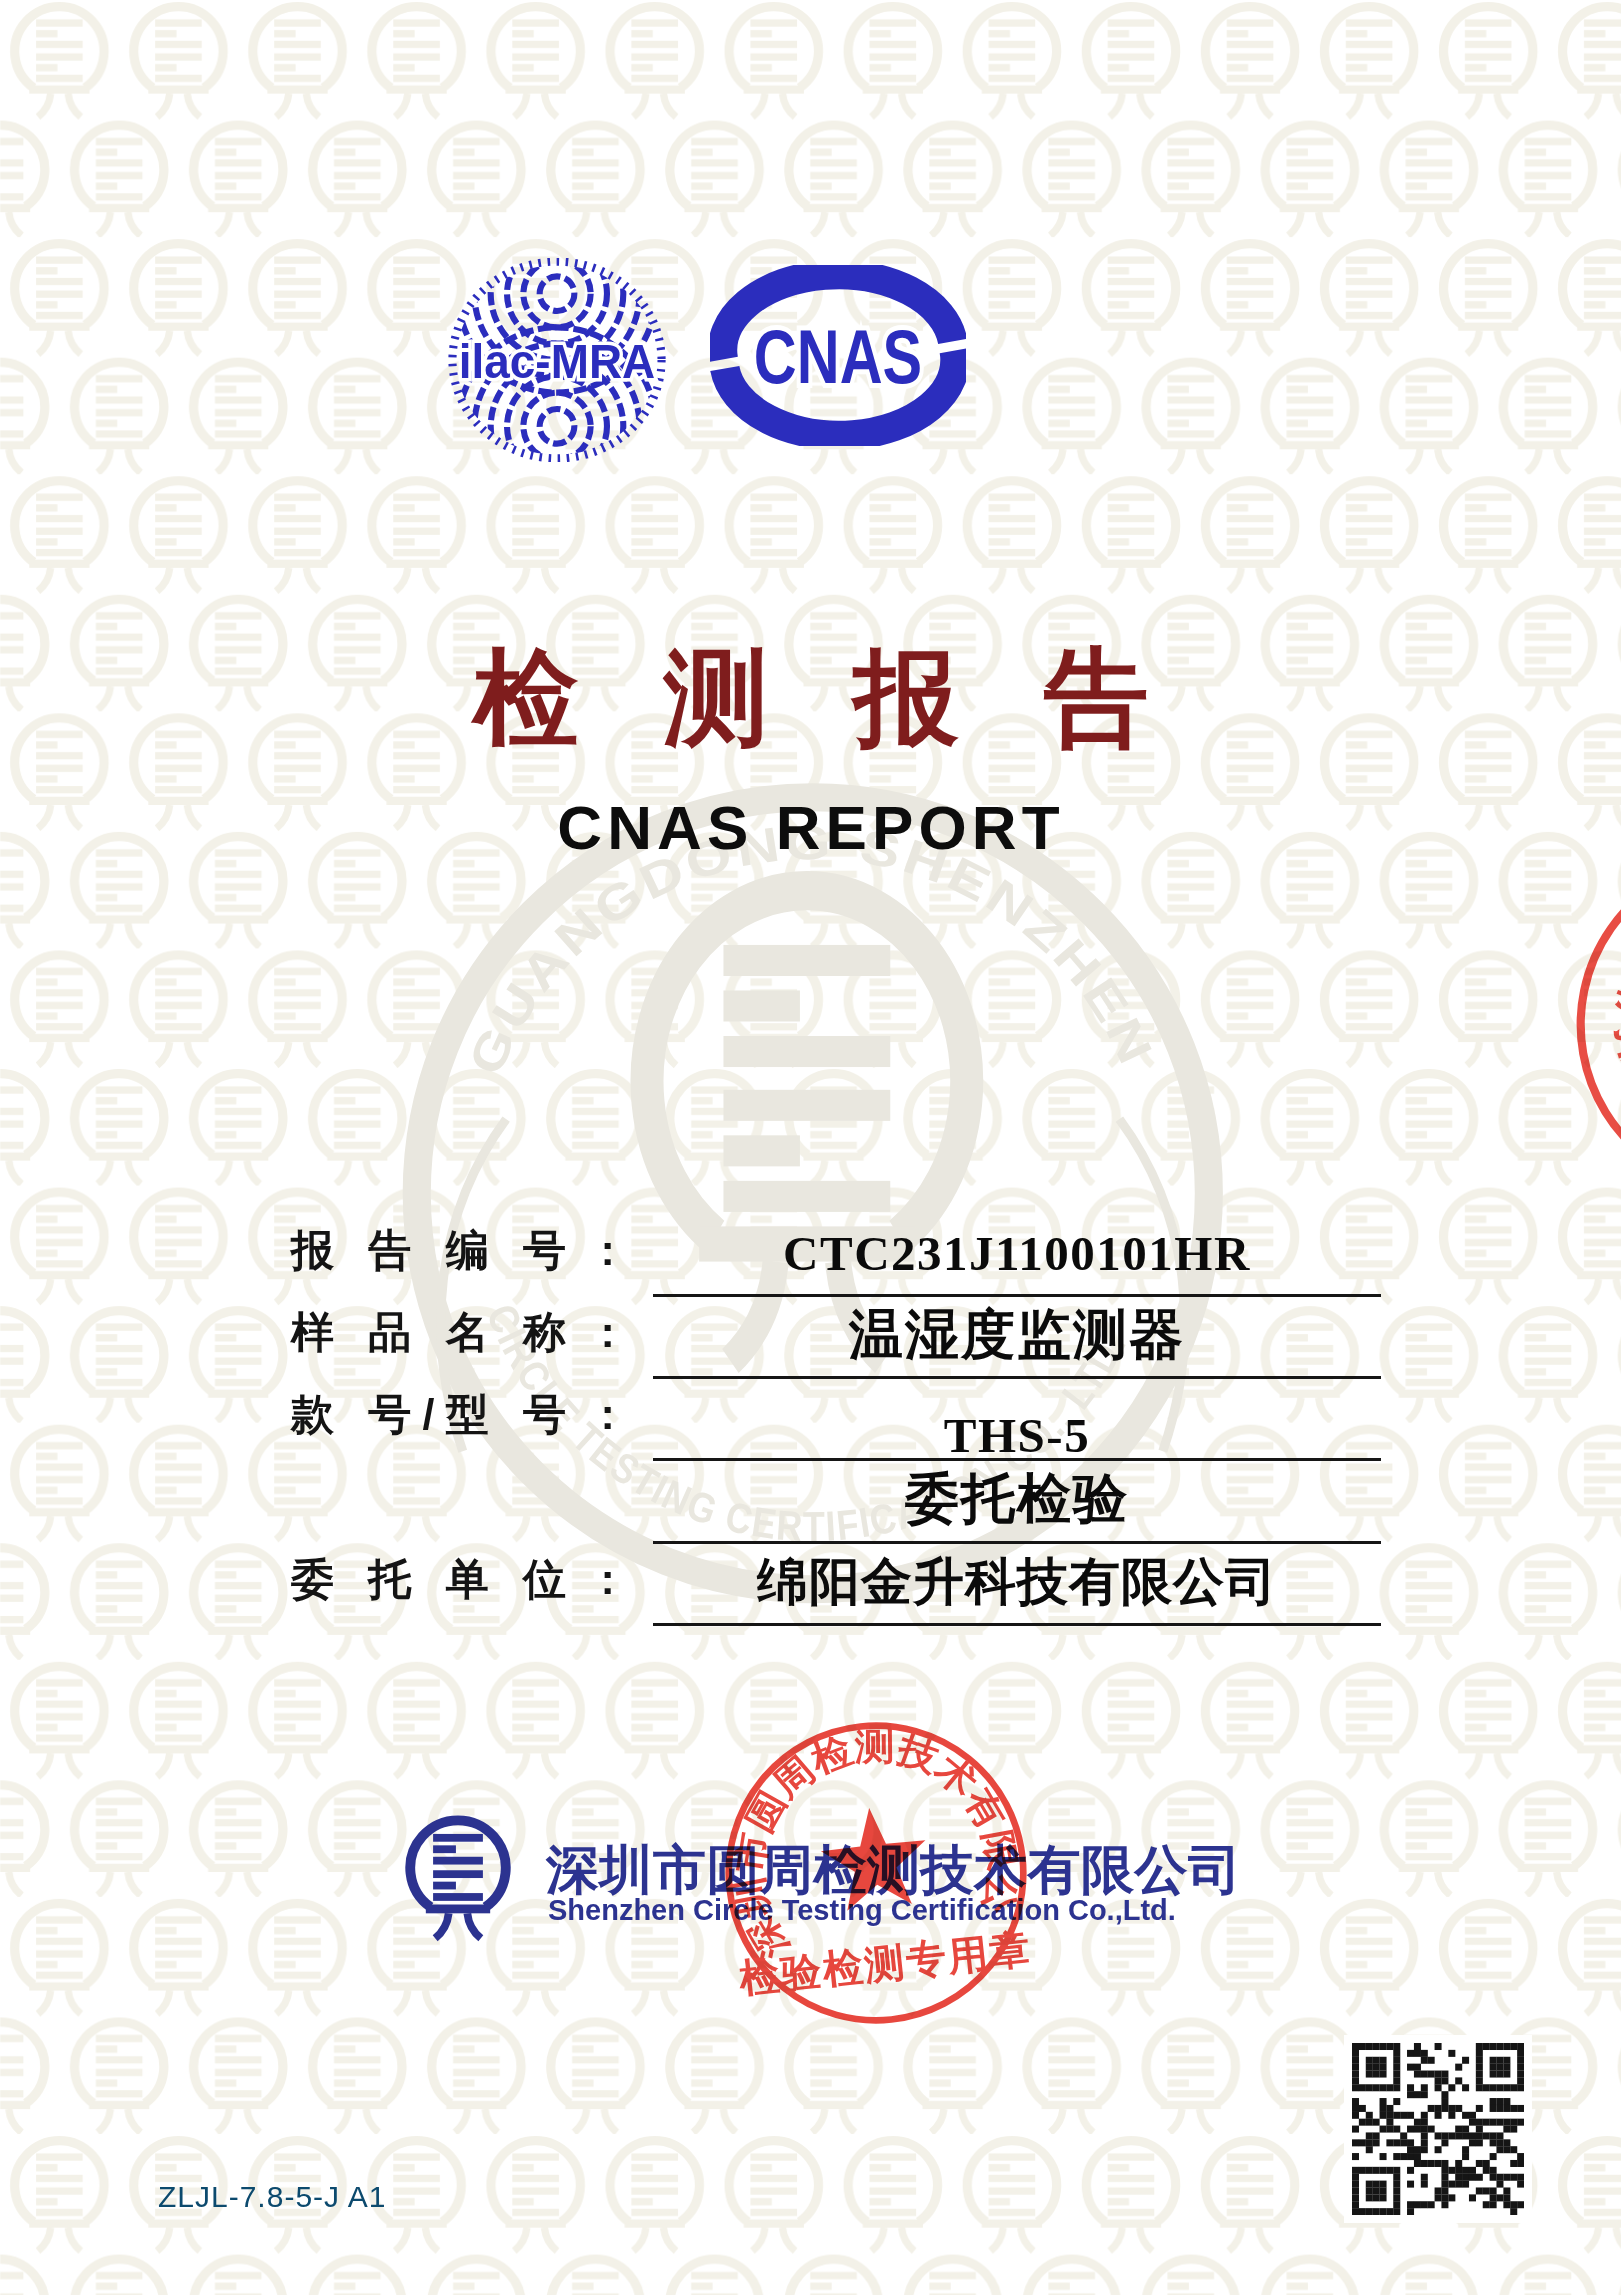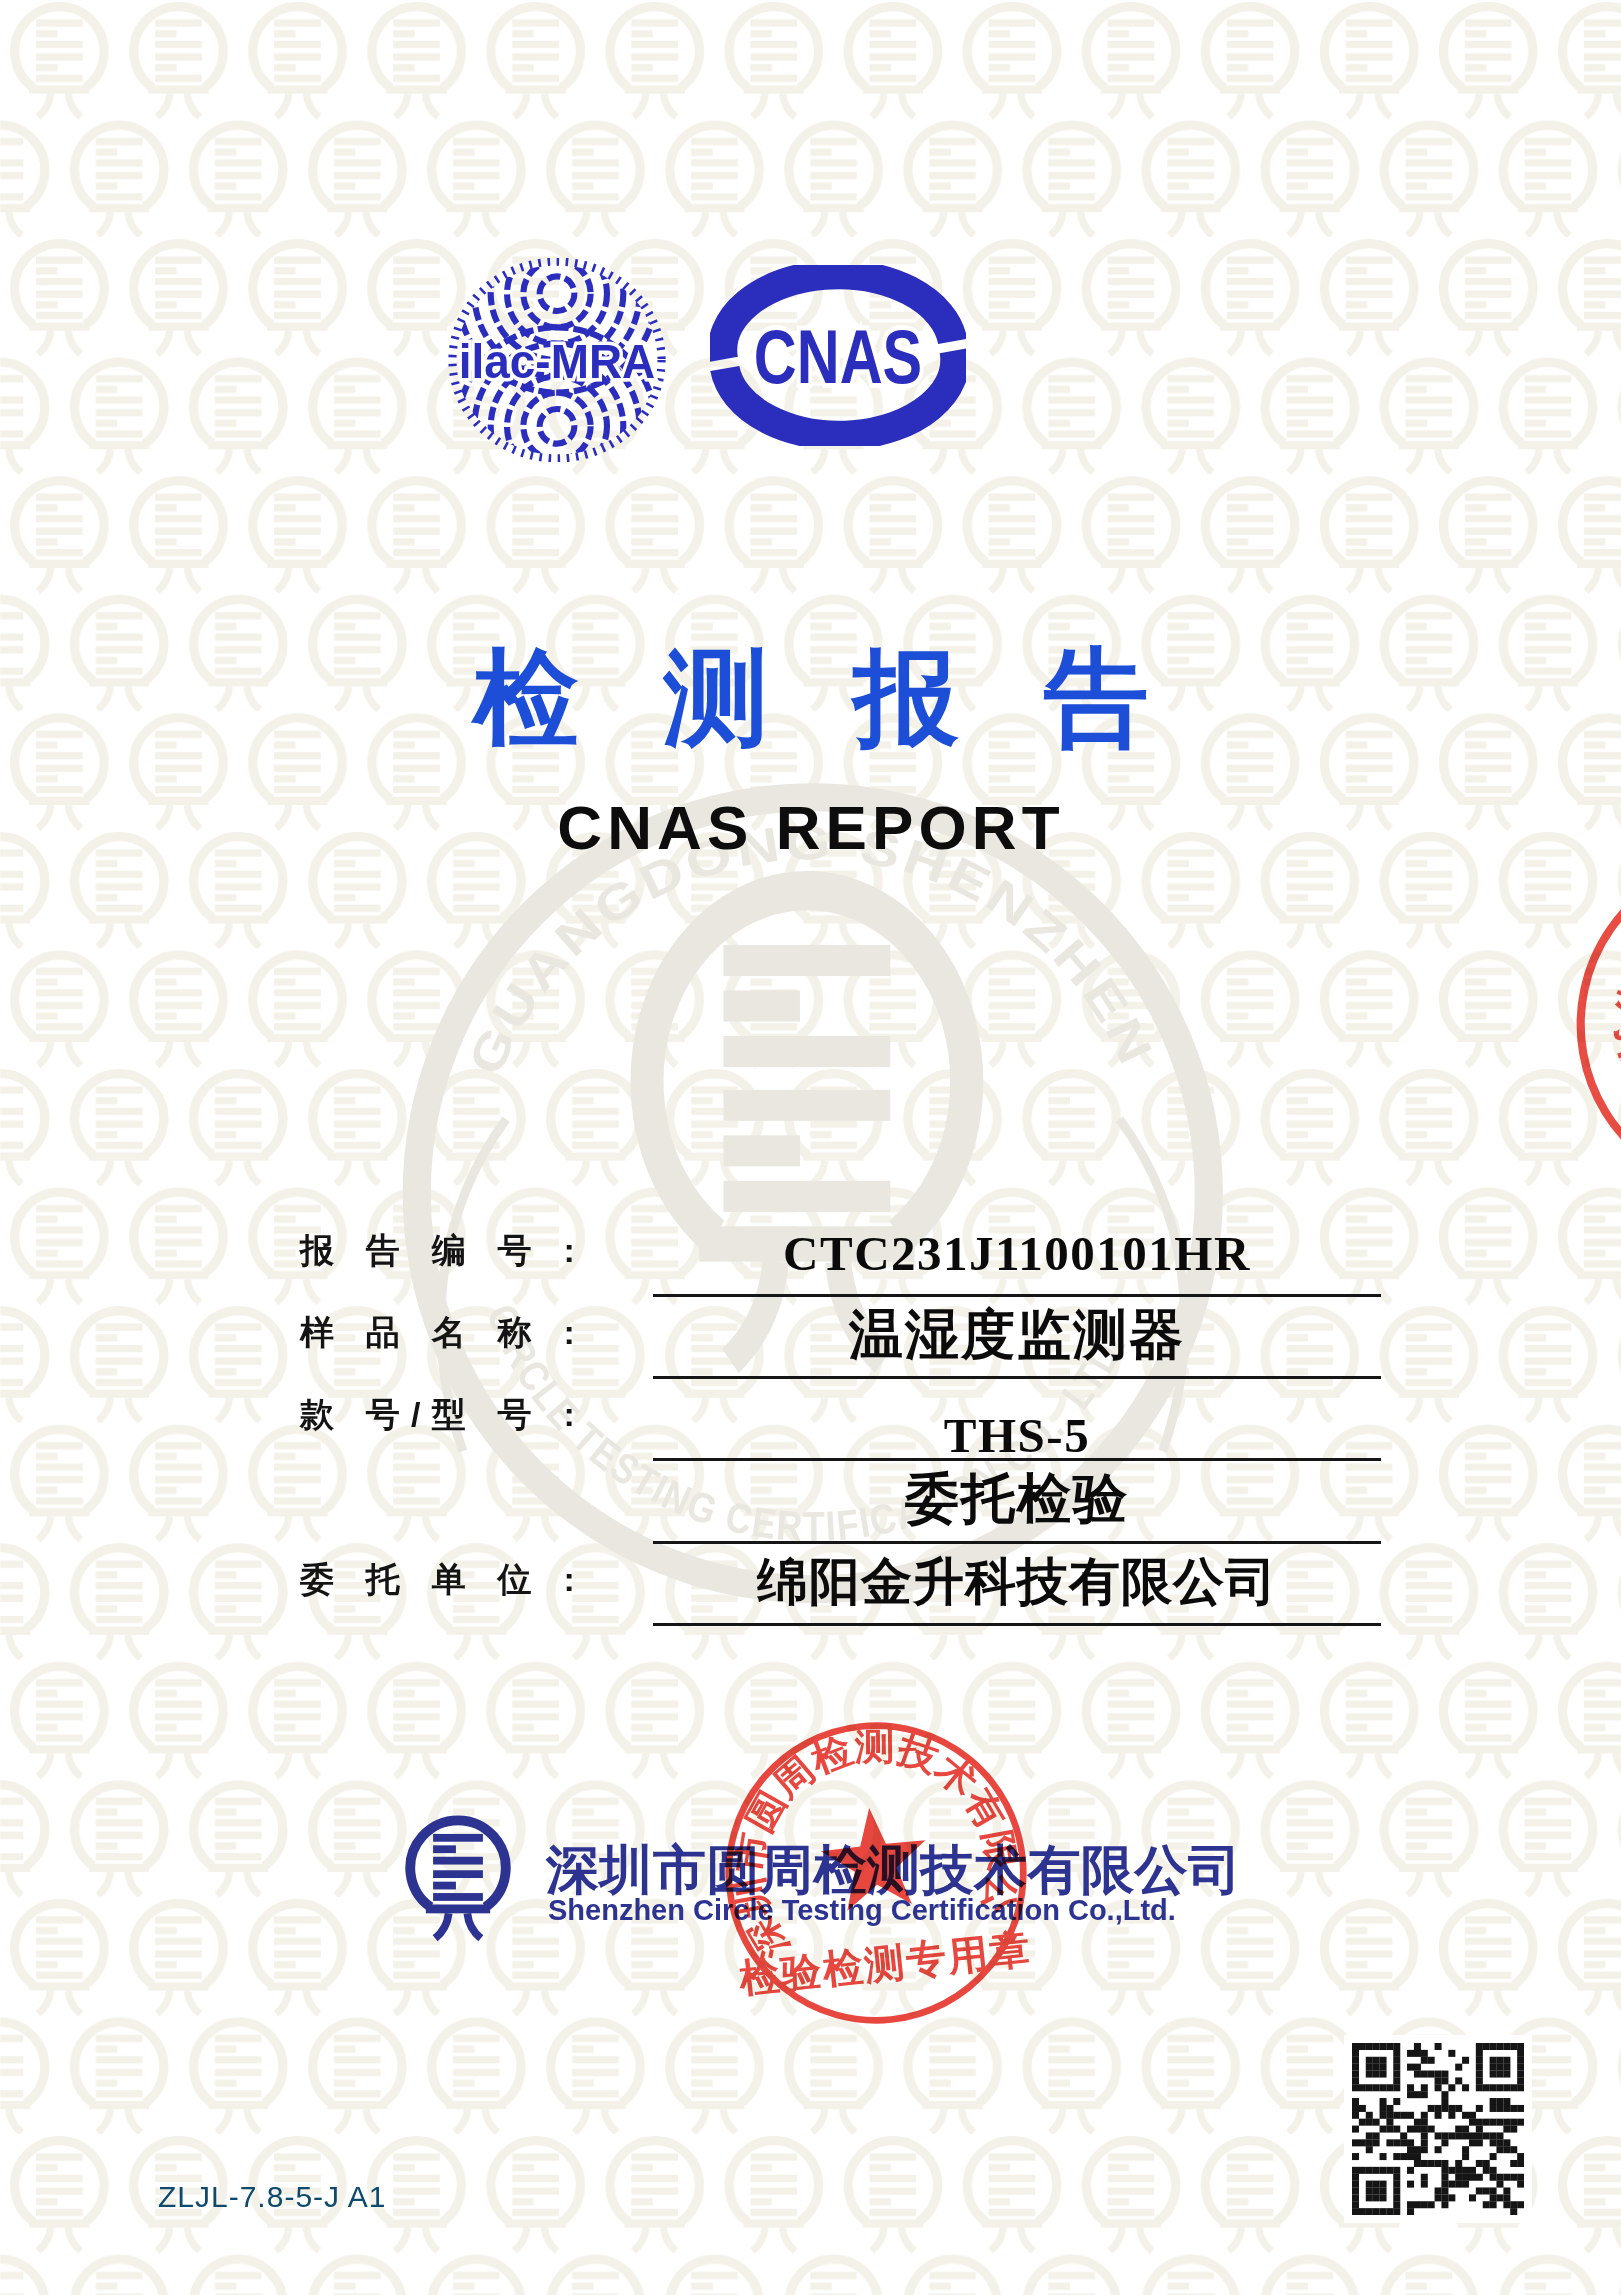--- a/index.html
+++ b/index.html
@@ -9,31 +9,31 @@
   }
   .abs{position:absolute;}
   svg{display:block;}
   
   .accred-block{left:993px;top:262px;width:235px;color:#2b2dbd;}
   .accred-zh{font-size:31px;font-weight:700;letter-spacing:10.2px;line-height:37px;}
   .accred-en{font-size:31px;font-weight:800;letter-spacing:0.5px;line-height:42px;}
   
   .title-zh{
     left:0;top:639px;width:1622px;text-align:center;
-    font-size:105px;font-weight:900;color:#1d4ed8;letter-spacing:28px;line-height:118px;
+    font-size:105px;font-weight:900;color:#7f1d1d;letter-spacing:28px;line-height:118px;
     text-indent:28px;white-space:nowrap;
   }
   .title-en{
     left:0;top:795px;width:1622px;text-align:center;
     font-size:62px;font-weight:800;color:#0d0d0d;letter-spacing:5.1px;line-height:66px;
   }
   
   .field-label{
-    left:300px;width:358px;height:61px;
-    font-size:34px;font-weight:700;color:#141414;letter-spacing:11.2px;
+    left:291px;width:358px;height:61px;
+    font-size:43px;font-weight:700;color:#141414;letter-spacing:11.2px;
     display:flex;align-items:center;white-space:nowrap;
   }
   .field-value{
     left:653px;width:728px;height:66px;
     display:flex;align-items:center;justify-content:center;
     color:#0b0b0b;font-family:"Liberation Serif","DejaVu Serif",serif;white-space:nowrap;
   }
   .v-serif{font-size:49px;font-weight:600;letter-spacing:1.5px;}
   .v-song-bold{font-size:54px;font-weight:700;letter-spacing:2px;}
   .v-song-bold-sm{font-size:51px;font-weight:700;letter-spacing:1px;}

